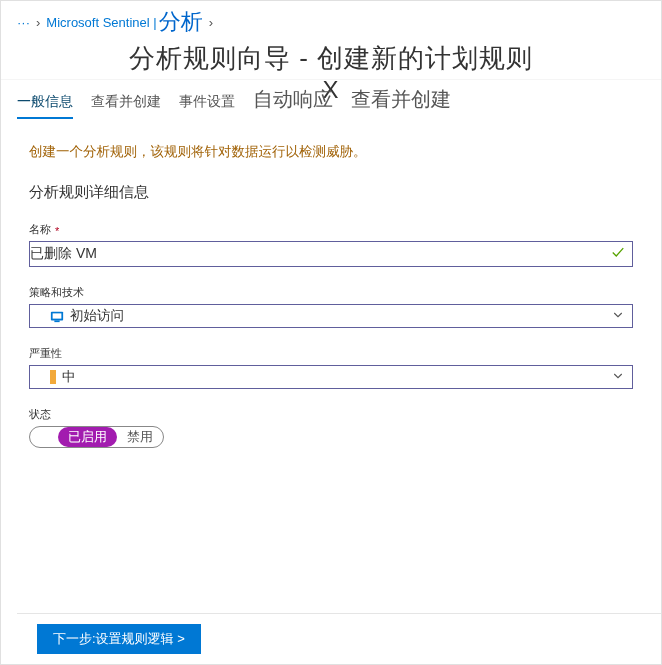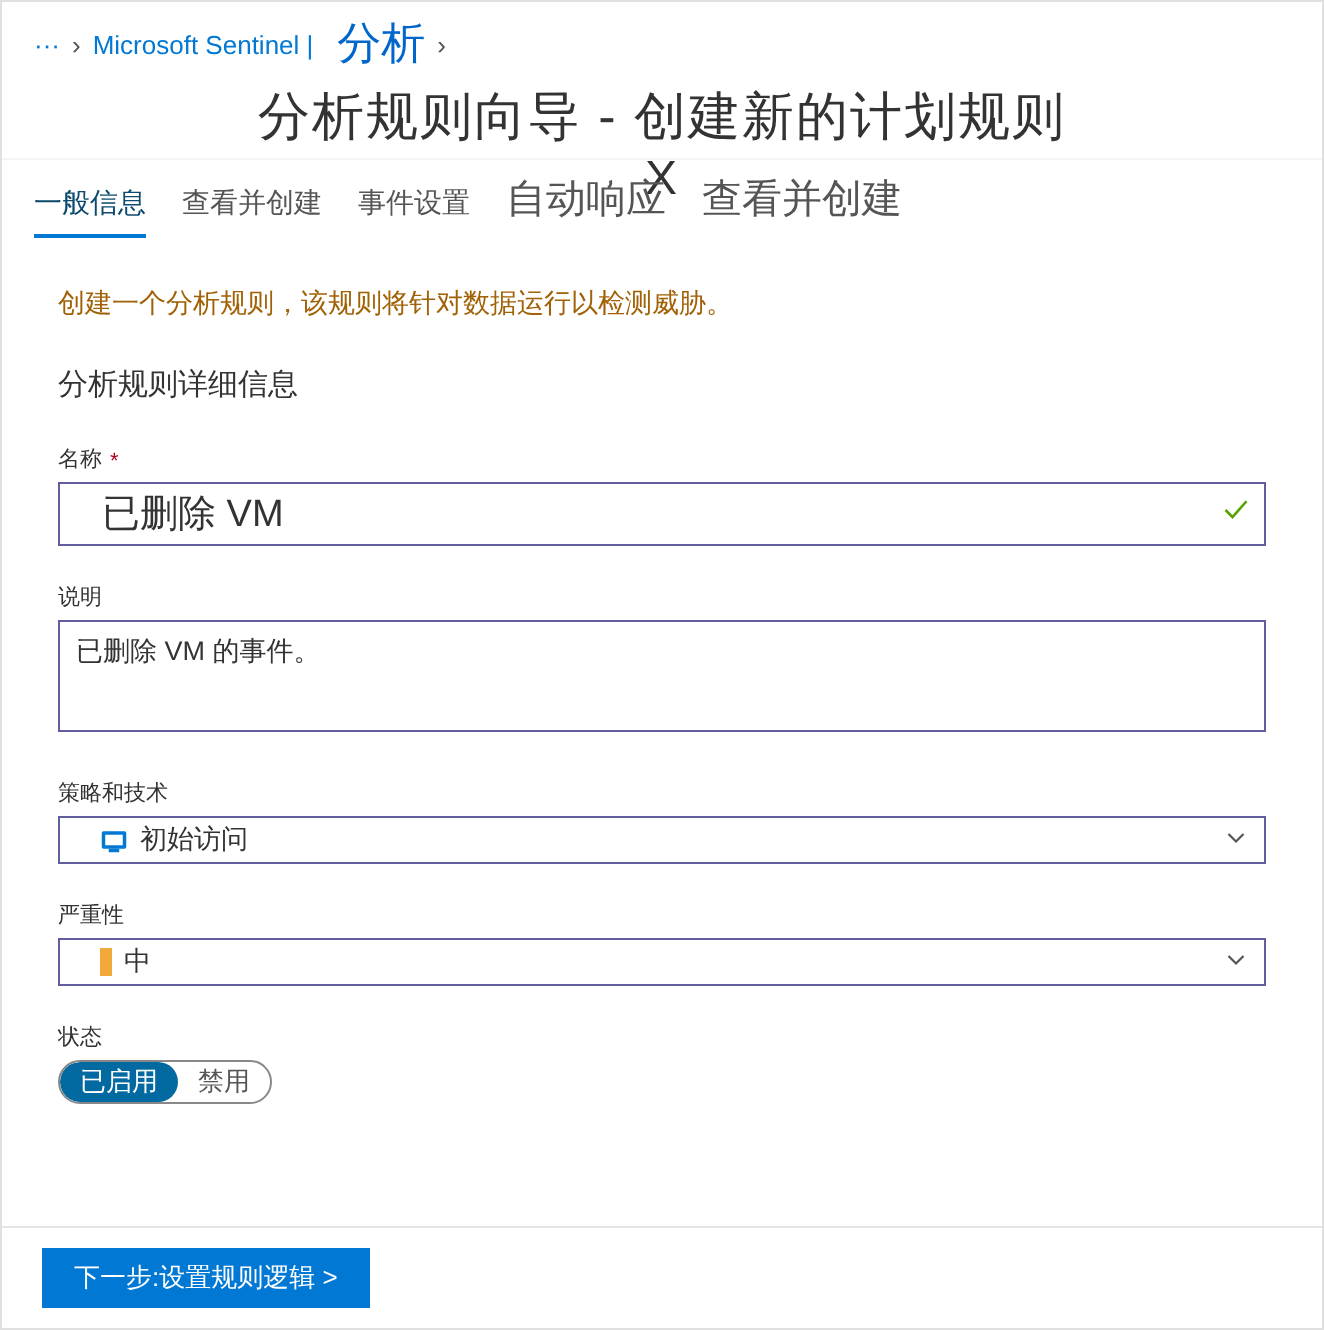--- a/index.html
+++ b/index.html
@@ -19,21 +19,21 @@
       font-size: 13px;
       color: #0078d4;
     }
     .breadcrumb .ellipsis { color: #0078d4; }
     .breadcrumb .sep { color: #555; margin: 0 6px; }
     .breadcrumb .link { color: #0078d4; cursor: pointer; }
     .breadcrumb .link.big {
       font-size: 22px;
       color: #0066cc;
       font-weight: 400;
-      margin-left: 12px;
+      margin-left: 2px;
     }
     .page-title {
       font-size: 26px;
       font-weight: 300;
       color: #333;
       padding: 4px 16px 8px;
       letter-spacing: 1px;
       display: flex;
       justify-content: space-between;
       align-items: center;
@@ -78,22 +78,22 @@
       padding: 24px 28px 20px 28px;
     }
     .intro-text { font-size: 13.5px; color: #a16207; margin-bottom: 22px; }
     .section-heading { font-size: 15px; color: #333; margin-bottom: 20px; }
     .field-group { margin-bottom: 18px; }
     .field-label { font-size: 11px; color: #333; margin-bottom: 4px; display: flex; align-items: flex-end; }
     .required { color: #b00020; margin-left: 4px; }
     .input {
       width: 100%;
       border: 1px solid #605e9c;
-      padding: 4px 30px 4px 21px;
-      font-size: 19px;
+      padding: 4px 30px 4px 0;
+      font-size: 14px;
       color: #333;
       position: relative;
       background: #fff;
       font-family: inherit;
     }
     .input-wrap { position: relative; }
     .input-check {
       position: absolute;
       right: 8px;
       top: 50%;
@@ -154,28 +154,29 @@
       height: 22px;
       align-items: stretch;
     }
     .toggle-opt {
       padding: 1px 10px;
       cursor: pointer;
       display: flex;
       align-items: center;
     }
     .toggle-opt.active {
-      background: #0369a1;
+      background: #a21caf;
       color: #fff;
       border-radius: 11px;
+      margin-left: 28px;
     }
     .footer {
       position: absolute;
       bottom: 0;
-      left: 0;
+      left: 16px;
       right: 0;
       border-top: 1px solid #e5e5e5;
       padding: 10px 20px;
       background: #fff;
     }
     .next-btn {
       background: #0078d4;
       color: #fff;
       border: none;
       padding: 6px 16px;
@@ -220,24 +221,20 @@
       <div class="input-wrap">
         <input class="input" value="已删除 VM" style="">
         <span class="input-check">
           <svg width="14" height="14" viewBox="0 0 16 16">
               <path fill="none" stroke="#57a300" stroke-width="1.5" d="M2 8 L6 12 L14 3"></path>
             </svg>
         </span>
       </div>
     </div>
 
-    <div class="field-group">
-      <div class="field-label">说明</div>
-      <textarea class="textarea" style="">已删除 VM 的事件。</textarea>
-    </div>
 
     <div class="field-group">
       <div class="field-label">策略和技术</div>
       <div class="select">
         <span class="prefix-icon">
           <svg width="14" height="14" viewBox="0 0 16 16">
               <rect x="1" y="3" width="14" height="10" rx="1" fill="#0078d4"></rect>
               <rect x="5" y="13" width="6" height="2" fill="#0078d4"></rect>
               <rect x="3" y="5" width="10" height="6" fill="#fff"></rect>
             </svg>

